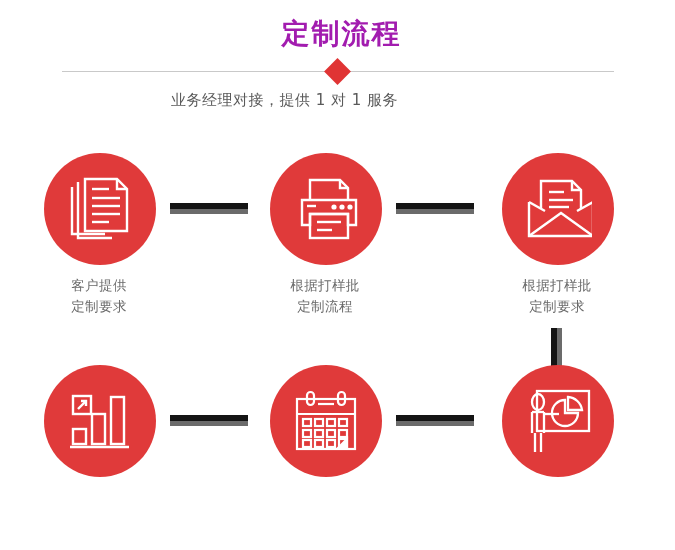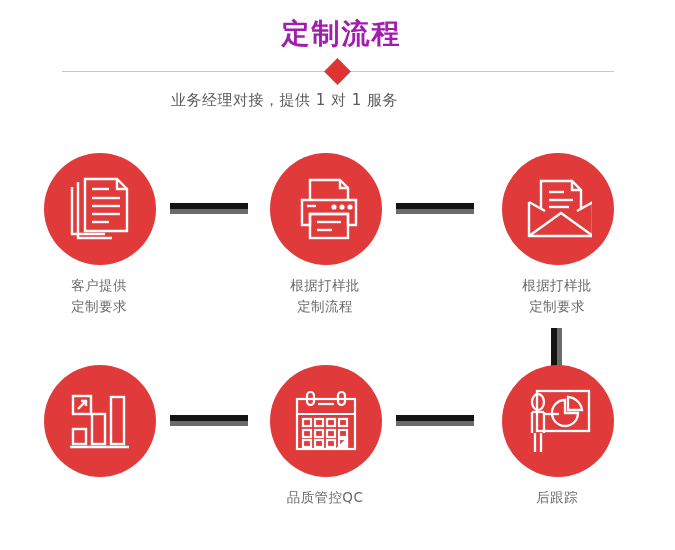--- a/index.html
+++ b/index.html
@@ -291,21 +291,20 @@
           <rect x="45" y="40" width="8" height="7"></rect>
           <rect x="9" y="50" width="8" height="7"></rect>
           <rect x="21" y="50" width="8" height="7"></rect>
           <rect x="33" y="50" width="8" height="7"></rect>
           <path d="M45 57 L53 49 L53 57 Z" fill="#ffffff" stroke="#ffffff"></path>
           <rect x="45" y="49" width="8" height="8"></rect>
         </svg>
       </span>
     </div>
     <div class="step-label">
-      <span class="ln">品质管控QC</span>
     </div>
   </div>
 
   <div class="conn-h" style="left:396px; top:290px;">
     <div class="bar-dark"></div>
     <div class="bar-gray"></div>
   </div>
 
   <div class="step step-col-2 step-row-1">
     <div class="circle">
@@ -318,17 +317,16 @@
           <path d="M7 24 L7 45"></path>
           <path d="M19 24 L19 45"></path>
           <path d="M7 24 L19 24"></path>
           <path d="M19 26 L34 26"></path>
           <path d="M10 45 L10 64"></path>
           <path d="M16 45 L16 64"></path>
         </svg>
       </span>
     </div>
     <div class="step-label">
-      <span class="ln">后跟踪</span>
     </div>
   </div>
 
 </div>
 
 </body></html>

